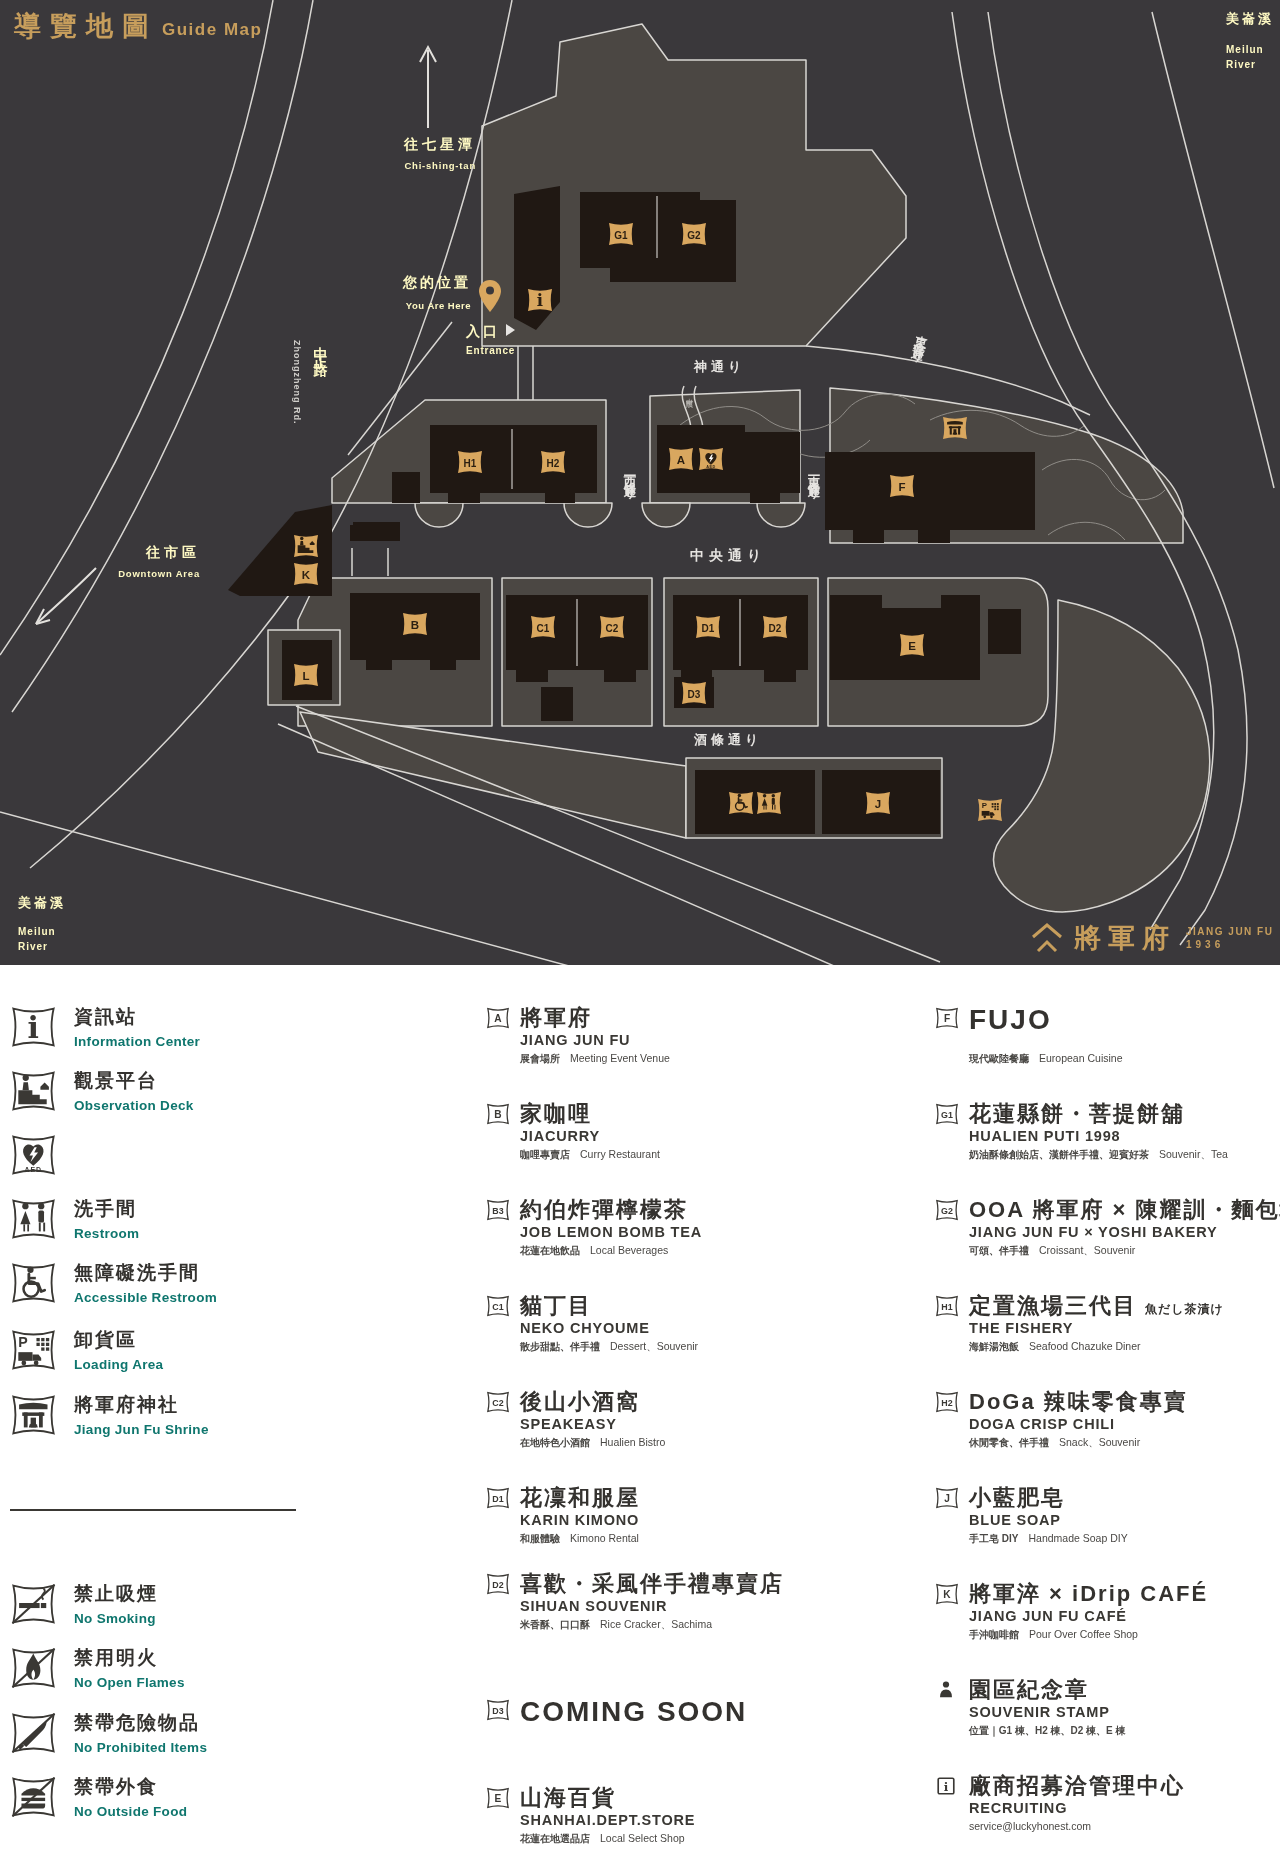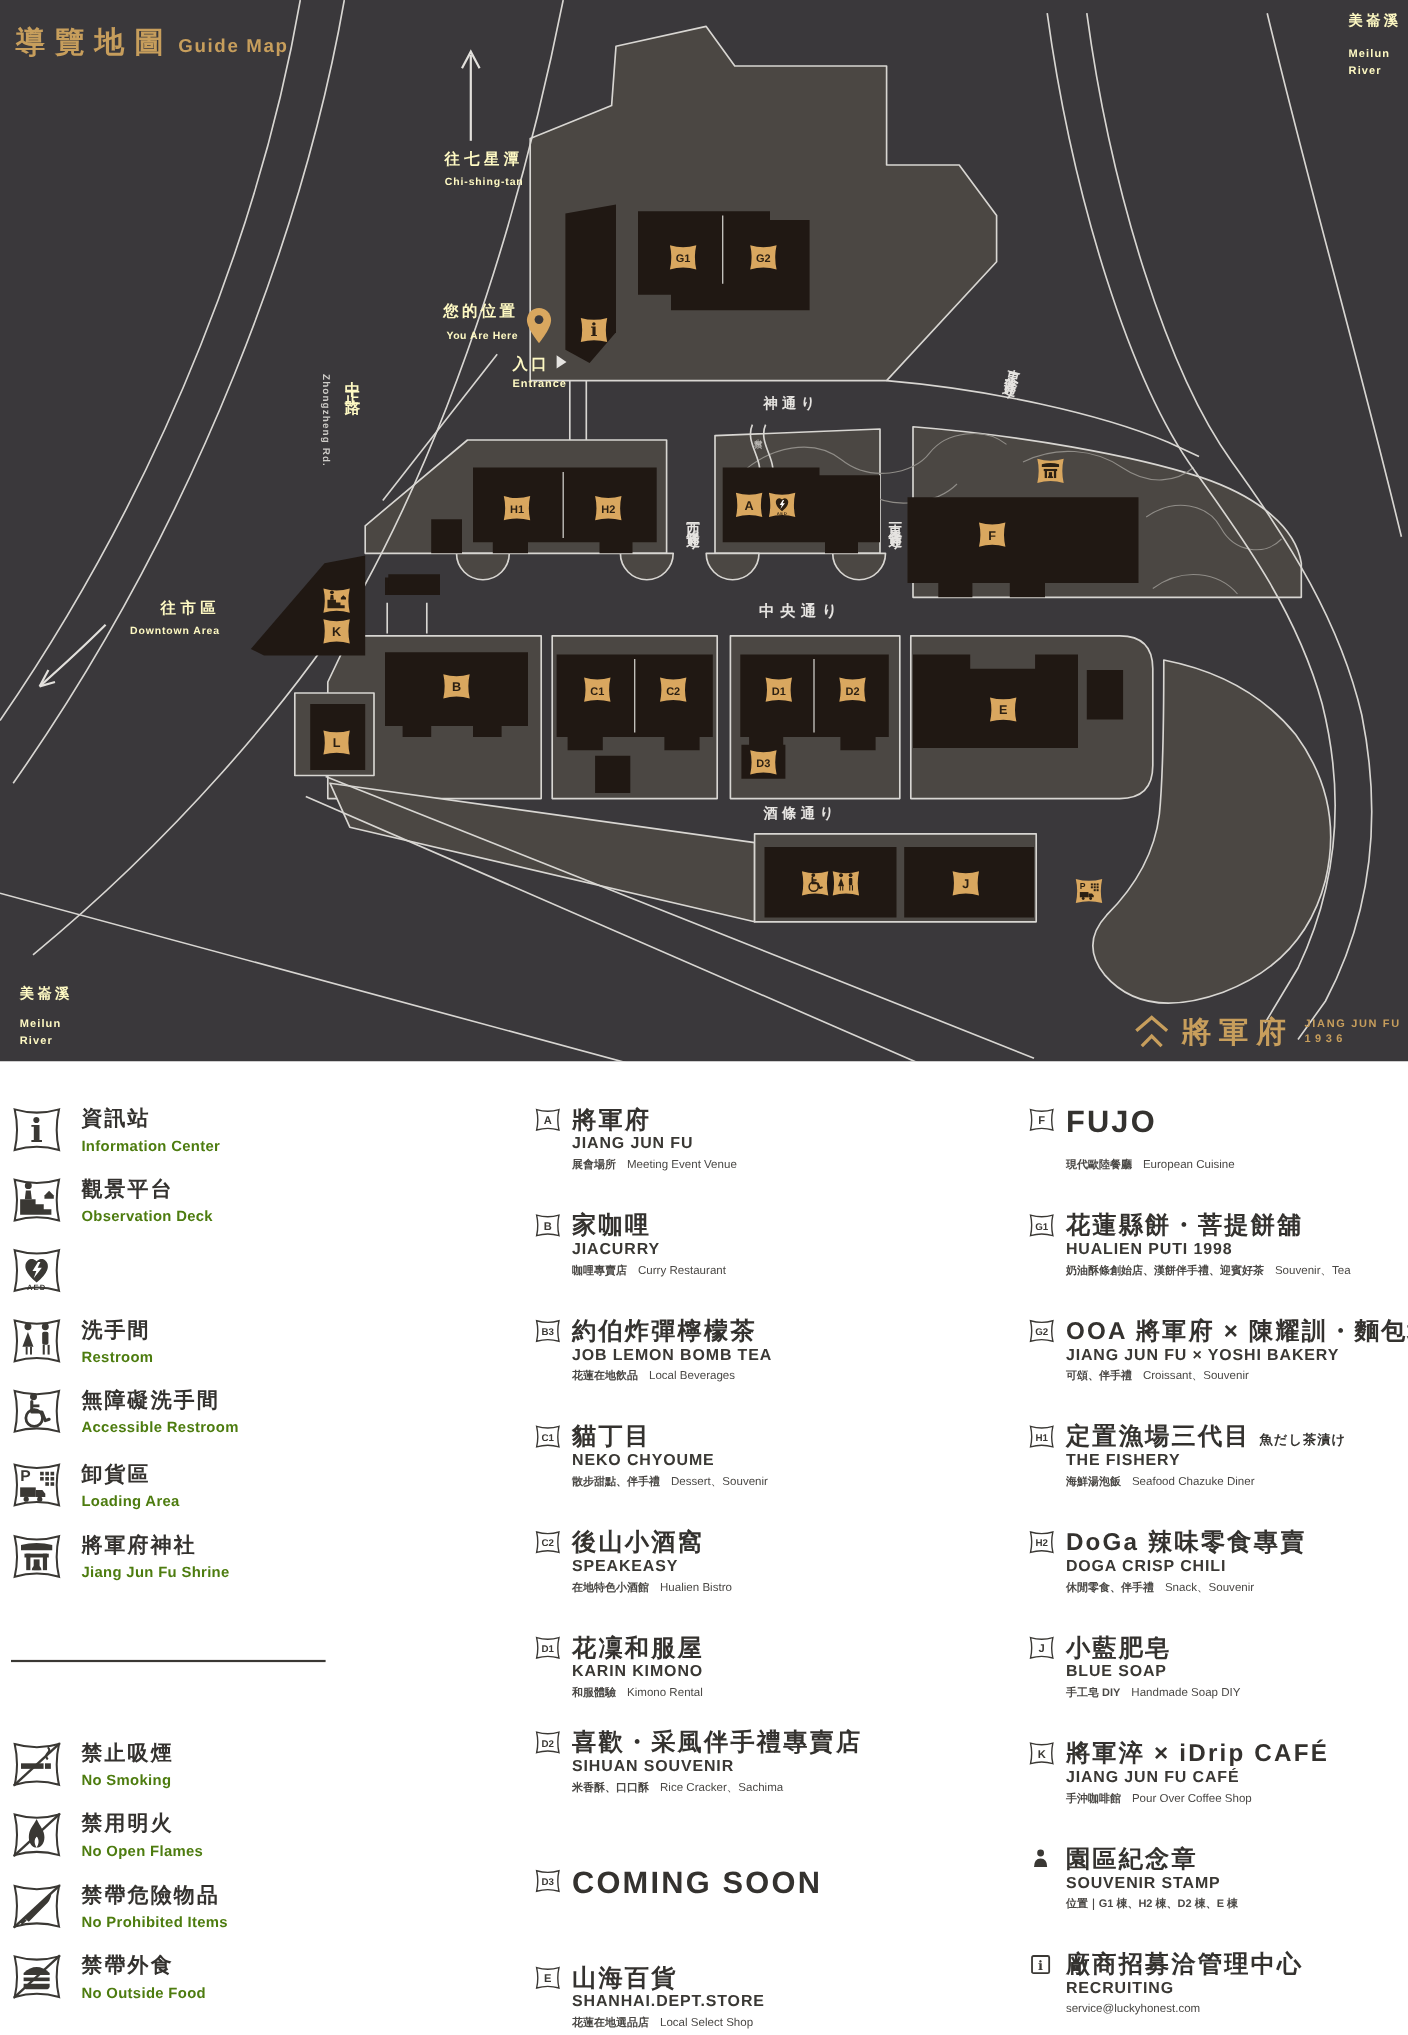--- a/index.html
+++ b/index.html
@@ -2,21 +2,21 @@
 <html><head>
 <meta charset="utf-8">
 <style>
   html,body{margin:0;padding:0;background:#ffffff;}
   .stage{position:relative;width:1280px;height:1850px;background:#ffffff;overflow:hidden;
          font-family:"Liberation Sans","DejaVu Sans",sans-serif;}
   
   .map{position:absolute;left:0;top:0;width:1280px;height:965px;background:#3A383B;}
   .map svg.canvas{position:absolute;left:0;top:0;}
   .maplabel{position:absolute;color:#fef9c3;white-space:nowrap;}
-  .map-title{position:absolute;left:14px;top:20px;color:#C79E5C;white-space:nowrap;}
+  .map-title{position:absolute;left:14px;top:8px;color:#C79E5C;white-space:nowrap;}
   .map-title .t1{font-size:27px;font-weight:bold;letter-spacing:9px;}
   .map-title .t2{font-size:17px;font-weight:bold;letter-spacing:1.5px;margin-left:4px;}
   .river{line-height:1.35;}
   .river .rc{font-size:13px;font-weight:bold;letter-spacing:3px;}
   .river .re{font-size:10px;font-weight:bold;letter-spacing:1px;line-height:1.5;}
   .cdir{text-align:right;}
   .cdir .dc{font-size:14px;font-weight:bold;letter-spacing:4px;}
   .cdir .de{font-size:9.5px;font-weight:bold;letter-spacing:0.8px;margin-top:6px;}
   .rdir{text-align:right;}
   .rdir .dc{font-size:14px;font-weight:bold;letter-spacing:3px;}
@@ -34,21 +34,21 @@
   .logo .lblock{display:flex;flex-direction:column;gap:2px;}
   .logo .le{font-size:10px;font-weight:bold;letter-spacing:1.5px;}
   .logo .ly{font-size:10px;font-weight:bold;letter-spacing:4px;}
   
   .legend-bg{position:absolute;left:0;top:965px;width:1280px;height:885px;background:#ffffff;}
   .lrow{position:absolute;left:10px;width:400px;color:#3A3834;}
   .lficon{position:absolute;left:0;top:1px;width:47px;height:44px;color:#3A3834;}
   .lficon svg{width:47px;height:44px;display:block;}
   .lftxt{margin-left:64px;}
   .lfcjk{font-size:19px;font-weight:bold;letter-spacing:2px;color:#34322F;}
-  .lfen{font-size:13.5px;font-weight:bold;letter-spacing:0.3px;margin-top:4px;color:#4d7c0f;}
+  .lfen{font-size:13.5px;font-weight:bold;letter-spacing:0.3px;margin-top:4px;color:#0f766e;}
   .ldivider{position:absolute;left:10px;top:1509px;width:286px;height:2px;background:#3A3834;}
   .srow{position:absolute;height:62px;color:#34322F;}
   .srow .sicon{position:absolute;left:0;top:2px;width:24px;height:22px;color:#3A3834;}
   .srow .sicon svg{width:24px;height:22px;display:block;}
   .srow .sicon svg.sic-g{width:22px;height:22px;}
   .srow .stxt{position:absolute;left:34px;top:0;width:360px;}
   .stitle{position:absolute;top:-2px;left:0;font-size:22px;font-weight:bold;letter-spacing:2px;white-space:nowrap;}
   .stitle .ssuf{font-size:12px;letter-spacing:1px;margin-left:8px;}
   .stitle-en{position:absolute;top:-1px;left:0;font-size:28px;font-weight:bold;letter-spacing:2px;white-space:nowrap;}
   .ssub{position:absolute;top:27px;left:0;font-size:14.5px;font-weight:bold;letter-spacing:0.8px;white-space:nowrap;color:#3A3834;}

